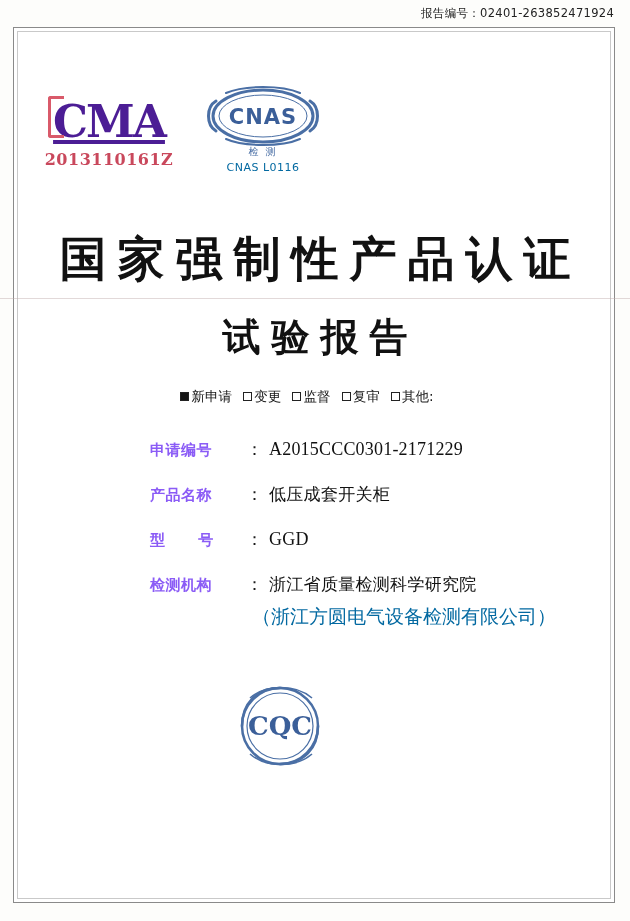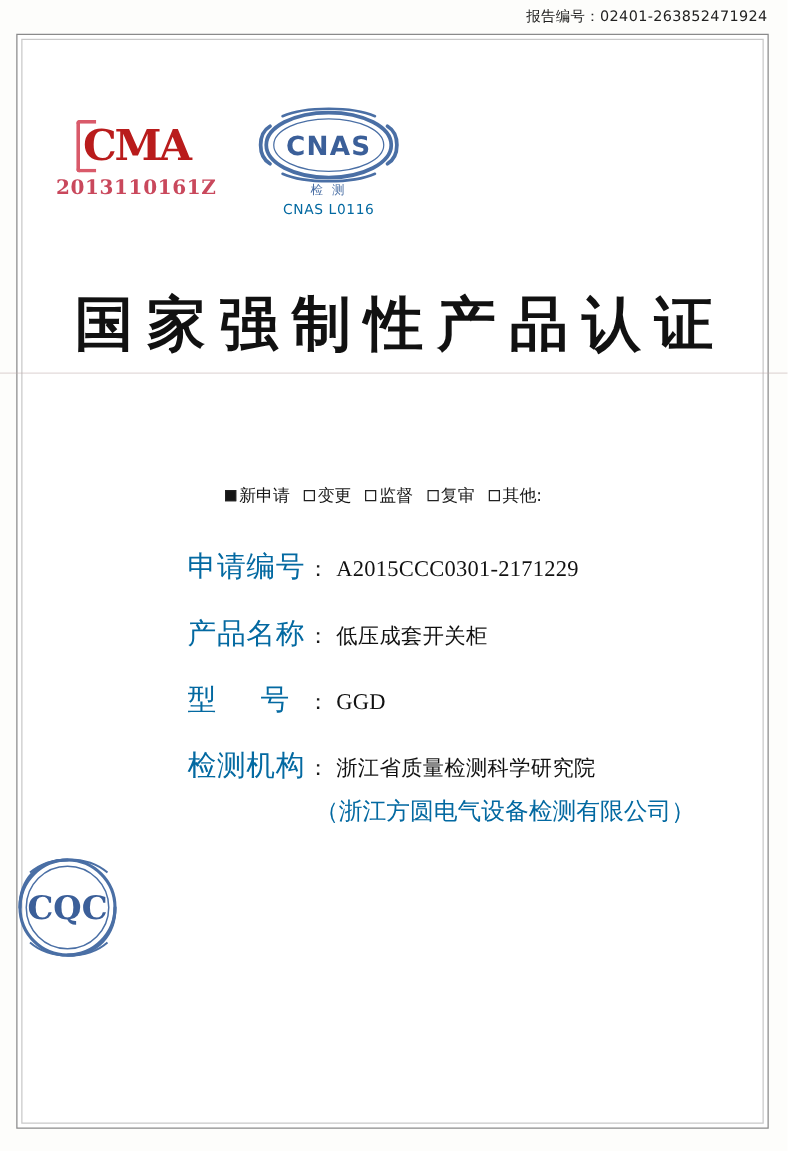--- a/index.html
+++ b/index.html
@@ -86,27 +86,28 @@
 
   .cma-block {
     position: absolute;
     left: 44px;
     top: 15px;
     width: 130px;
     text-align: center;
   }
   .cma-mark {
     font-family: "DejaVu Serif", serif;
-    font-size: 34px;
+    font-size: 44px;
     font-weight: bold;
-    color: #b91c1c;
+    color: #4c1d95;
     letter-spacing: -2px;
     line-height: 1;
     position: relative;
     display: inline-block;
+    text-decoration: underline;
   }
   .cma-mark::before {
     content: "";
     position: absolute;
     left: -5px;
     top: -4px;
     width: 16px;
     height: 42px;
     border: 3px solid #d95a6a;
     border-right: none;
@@ -211,25 +212,26 @@
     width: 400px;
   }
   .field-row {
     display: flex;
     align-items: baseline;
     margin-bottom: 22px;
     white-space: nowrap;
   }
   .field-label {
     font-family: "DejaVu Serif", serif;
-    font-size: 23px;
-    color: #0369a1;
+    font-size: 15px;
+    color: #8b5cf6;
     width: 96px;
     flex: 0 0 96px;
     letter-spacing: 0.5px;
+    font-weight: bold;
   }
   .field-label.spaced {
     letter-spacing: 14px;
   }
   .field-colon {
     font-family: "DejaVu Serif", serif;
     font-size: 17px;
     margin: 0 6px 0 0;
   }
   .field-value {
@@ -252,20 +254,21 @@
     margin-bottom: 20px;
     white-space: nowrap;
   }
 
   
   .cqc {
     position: absolute;
     left: 0;
     top: 672px;
     width: 560px;
+    text-align: center;
   }
   .cqc svg { display: inline-block; }
 </style>
 </head>
 <body>
 
 <div class="page">
 
   <div class="report-no">
     <span class="label">报告编号：</span><span class="value">02401-263852471924</span>
@@ -296,20 +299,21 @@
           <text x="59" y="39" text-anchor="middle" font-family="DejaVu Sans, sans-serif" font-size="21" font-weight="bold" fill="#3b5f99" letter-spacing="1">CNAS</text>
         </svg>
       </div>
       <div class="cnas-sub">检 测</div>
       <div class="cnas-code">CNAS L0116</div>
     </div>
 
   </div>
 
   <div class="title-main">国家强制性产品认证</div>
+  <div class="title-sub">试验报告</div>
 
   <div class="checkrow">
     <span class="item"><span class="box checked"></span><span>新申请</span></span>
     <span class="item"><span class="box"></span><span>变更</span></span>
     <span class="item"><span class="box"></span><span>监督</span></span>
     <span class="item"><span class="box"></span><span>复审</span></span>
     <span class="item"><span class="box"></span><span>其他:</span></span>
   </div>
 
   <div class="fields">

